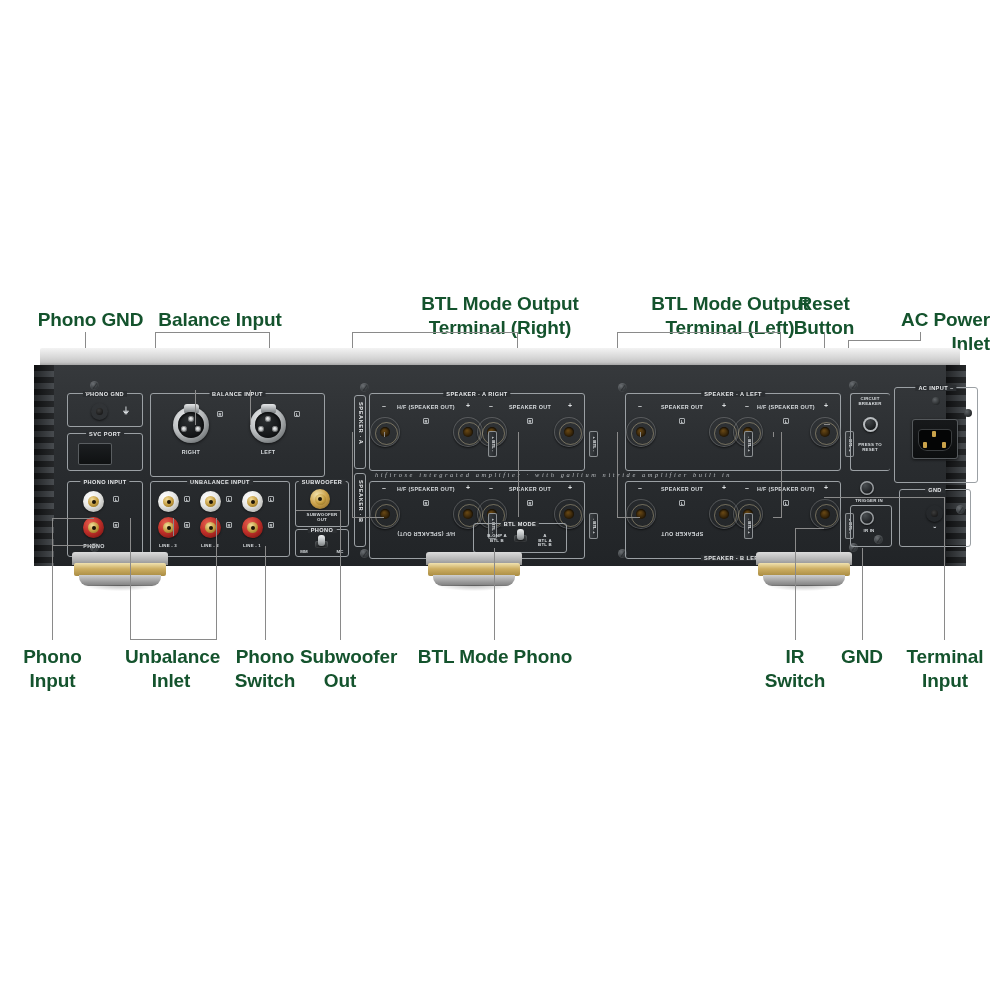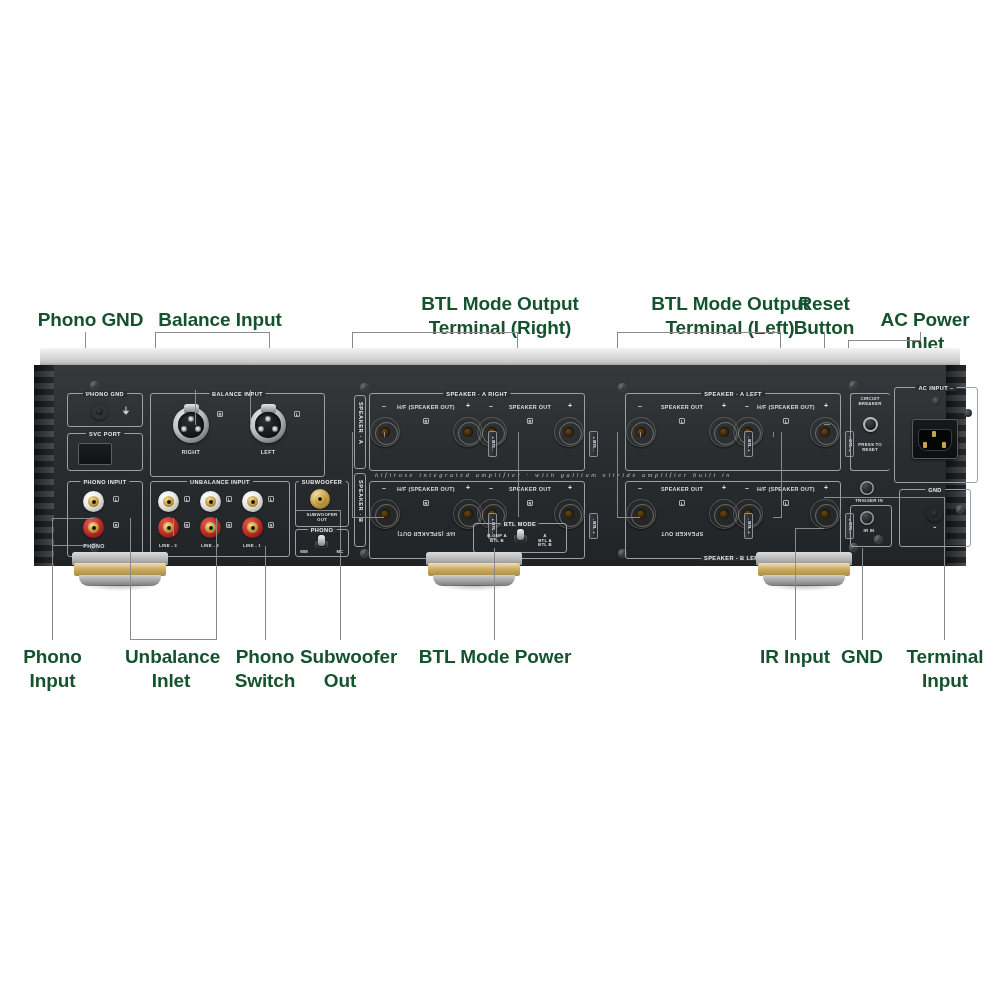--- a/index.html
+++ b/index.html
@@ -302,21 +302,21 @@
 <body>
 
 <div class="callout c" style="left:28px; top:308px; width:125px;">Phono GND</div>
 <div class="callout c" style="left:150px; top:308px; width:140px;">Balance Input</div>
 <div class="callout c" style="left:370px; top:292px; width:260px;">BTL Mode Output
 Terminal (Right)</div>
 <div class="callout c" style="left:630px; top:292px; width:200px;">BTL Mode Output
 Terminal (Left)</div>
 <div class="callout c" style="left:790px; top:292px; width:68px;">Reset
 Button</div>
-<div class="callout c" style="left:860px; top:308px; width:130px;">AC Power Inlet</div>
+<div class="callout c" style="left:860px; top:308px; width:130px;text-align:right;">AC Power Inlet</div>
 
 <div class="lead v" style="left:85px; top:332px; height:60px;"></div>
 <div class="bracket" style="left:155px; top:332px; width:115px; height:58px;"></div>
 <div class="bracket" style="left:352px; top:332px; width:166px; height:100px;"></div>
 <div class="bracket" style="left:617px; top:332px; width:164px; height:100px;"></div>
 <div class="lead v" style="left:824px; top:332px; height:92px;"></div>
 <div class="lead v" style="left:920px; top:332px; height:8px;"></div>
 <div class="lead h" style="left:848px; top:340px; width:73px;"></div>
 <div class="lead v" style="left:848px; top:340px; height:100px;"></div>
 
@@ -619,22 +619,22 @@
 
 <div class="lead h" style="left:824px; top:424px; width:6px;"></div>
 
 <div class="callout c" style="left:0px; top:645px; width:105px;">Phono Input</div>
 <div class="callout c" style="left:125px; top:645px; width:92px;">Unbalance
 Inlet</div>
 <div class="callout c" style="left:230px; top:645px; width:70px;">Phono
 Switch</div>
 <div class="callout c" style="left:300px; top:645px; width:80px;">Subwoofer
 Out</div>
-<div class="callout c" style="left:410px; top:645px; width:170px;">BTL Mode Power</div>
-<div class="callout c" style="left:760px; top:645px; width:70px;">IR Input</div>
+<div class="callout c" style="left:410px; top:645px; width:170px;">BTL Mode Phono</div>
+<div class="callout c" style="left:760px; top:645px; width:70px;">IR Switch</div>
 <div class="callout c" style="left:838px; top:645px; width:48px;">GND</div>
 <div class="callout c" style="left:895px; top:645px; width:100px;">Terminal Input</div>
 
 <div class="lead v" style="left:52px;  top:556px; height:84px;"></div>
 <div class="lead h" style="left:52px; top:518px; width:42px;"></div>
 <div class="lead h" style="left:52px; top:545px; width:42px;"></div>
 <div class="lead v" style="left:52px; top:518px; height:122px;"></div>
 
 <div class="bracket down" style="left:130px; top:518px; width:87px; height:122px;"></div>
 <div class="lead v" style="left:173px; top:518px; height:18px;"></div>

